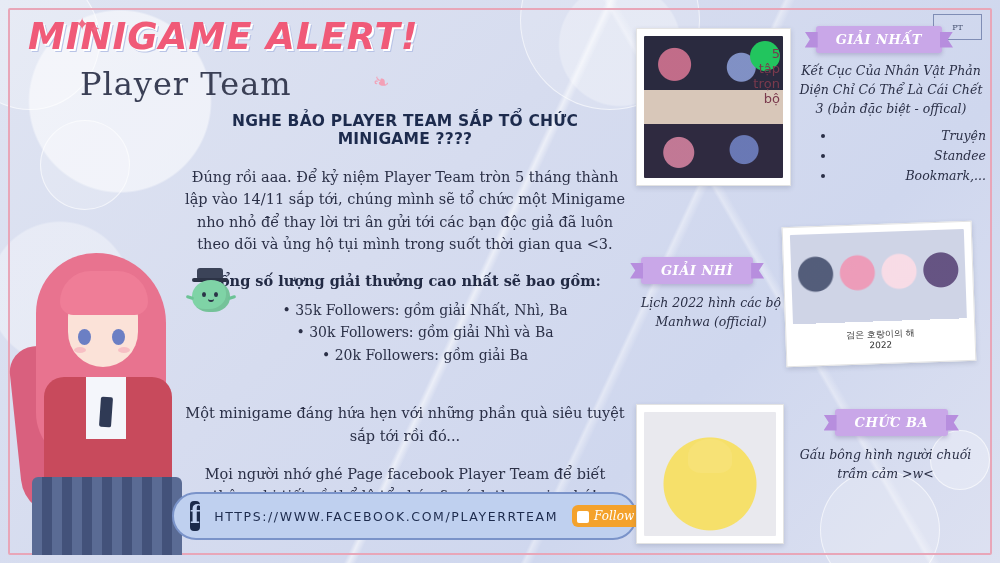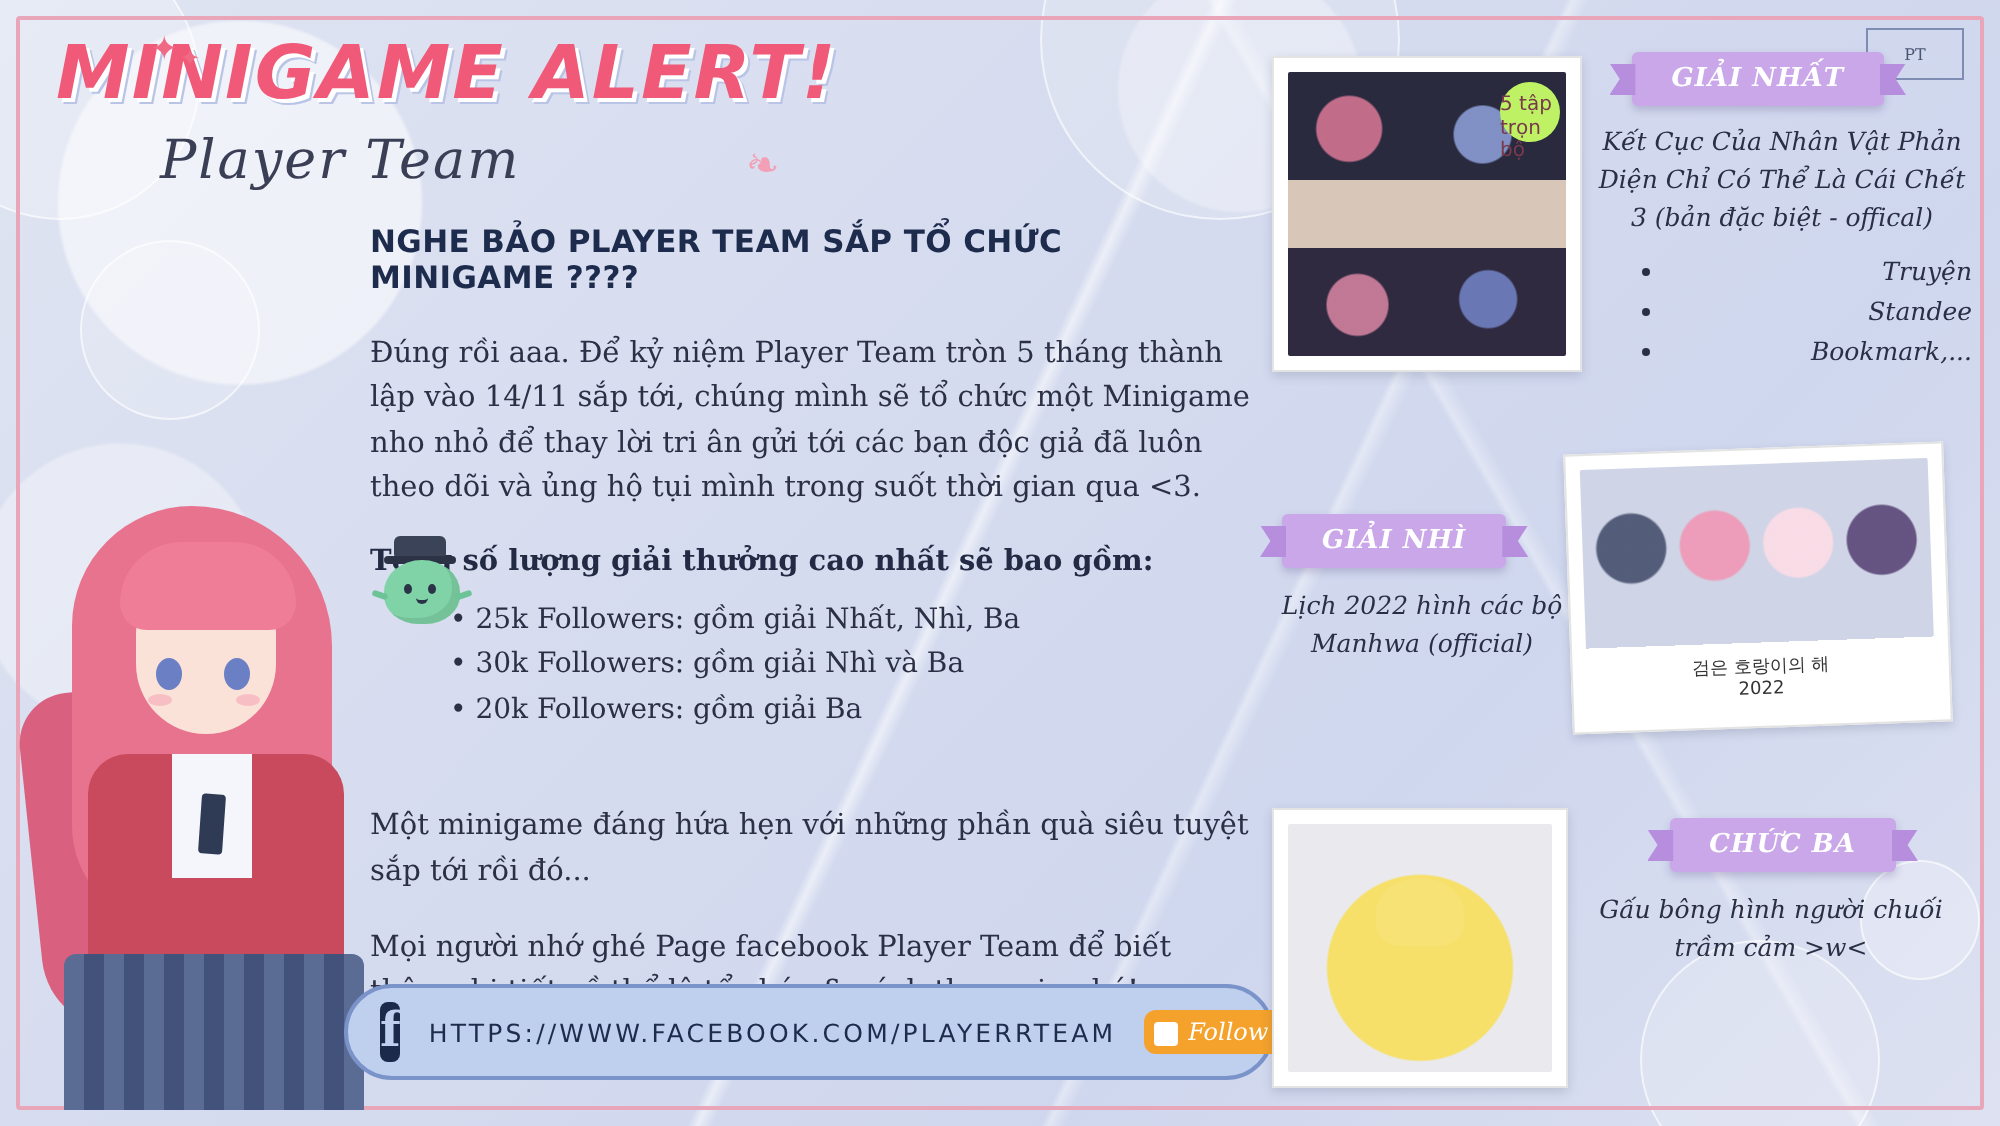--- a/index.html
+++ b/index.html
@@ -45,30 +45,30 @@
   .minigame-alert {
     font-family:"DejaVu Sans", sans-serif;
     font-weight:bold; font-style:italic;
     font-size:37px; letter-spacing:1px;
     color:#f05a78;
     text-shadow: 2px 2px 0 #fff, 3px 3px 0 #b9c4e6;
     margin:0; line-height:1;
   }
   .player-team {
     font-family:"DejaVu Serif", serif;
-    font-style:italic; font-size:27px; color:#3a3f55;
+    font-size:32px; color:#3a3f55;
     margin:10px 0 0 52px; letter-spacing:1px;
   }
   .sparkle { position:absolute; color:#f06a86; font-size:17px; }
   .sp1 { left:47px; top:-4px; }
   .sp2 { left:62px; top:4px; font-size:12px; }
   .paw { position:absolute; left:345px; top:52px; color:#f3a0b6; font-size:20px; transform:rotate(12deg); }
 
   
-  .left-col { position:absolute; left:185px; top:112px; width:440px; color:#23304d; }
+  .left-col { position:absolute; left:185px; top:112px; width:440px; color:#23304d;text-align:center; }
   .headline {
     font-family:"DejaVu Sans", sans-serif;
     font-size:15.5px; font-weight:bold; letter-spacing:0.2px;
     margin:0 0 18px 0; color:#1d2b4d;
   }
   .para {
     font-family:"DejaVu Serif", serif;
     font-size:14.5px; line-height:1.55; margin:0 0 16px 0; color:#2b3047;
   }
   .bold-line {
@@ -168,22 +168,22 @@
   .p1-inner::after{
     content:""; position:absolute; inset:0;
     background:
       radial-gradient(circle at 22% 20%, rgba(220,120,150,.85) 0 16px, rgba(0,0,0,0) 17px),
       radial-gradient(circle at 70% 22%, rgba(150,170,230,.8) 0 14px, rgba(0,0,0,0) 15px),
       radial-gradient(circle at 25% 82%, rgba(230,140,170,.8) 0 15px, rgba(0,0,0,0) 16px),
       radial-gradient(circle at 72% 80%, rgba(120,140,210,.8) 0 14px, rgba(0,0,0,0) 15px);
   }
   .p1-badge {
     position:absolute; right:10px; top:12px; width:30px; height:30px;
-    background:#bef264; border-radius:50%; color:#7a3a4d; font-size:10px;
-    font-family:"DejaVu Sans", sans-serif; text-align:left; line-height:1.15;
+    background:#22c55e; border-radius:50%; color:#7a3a4d; font-size:13px;
+    font-family:"DejaVu Sans", sans-serif; text-align:right; line-height:1.15;
     padding-top:6px; z-index:3;
   }
   .p2-inner {
     background:linear-gradient(180deg,#cfd4e6 0 72%, #ffffff 72% 100%);
     position:relative; overflow:hidden;
   }
   .p2-inner::before{
     content:""; position:absolute; left:0; right:0; top:0; height:72%;
     background:
       radial-gradient(circle at 14% 45%, rgba(70,80,110,.9) 0 17px, rgba(0,0,0,0) 18px),
@@ -260,21 +260,21 @@
     <span class="paw">❧</span>
   </div>
 
   <div class="logo-corner">PT</div>
 
   <div class="left-col">
     <p class="headline">NGHE BẢO PLAYER TEAM SẮP TỔ CHỨC MINIGAME ????</p>
     <p class="para">Đúng rồi aaa. Để kỷ niệm Player Team tròn 5 tháng thành lập vào 14/11 sắp tới, chúng mình sẽ tổ chức một Minigame nho nhỏ để thay lời tri ân gửi tới các bạn độc giả đã luôn theo dõi và ủng hộ tụi mình trong suốt thời gian qua &lt;3.</p>
     <p class="bold-line">Tổng số lượng giải thưởng cao nhất sẽ bao gồm:</p>
     <ul class="tier-list">
-      <li>25k Followers: gồm giải Nhất, Nhì, Ba</li>
+      <li>35k Followers: gồm giải Nhất, Nhì, Ba</li>
       <li>30k Followers: gồm giải Nhì và Ba</li>
       <li>20k Followers: gồm giải Ba</li>
     </ul>
     <p class="para" style="margin-top:36px;">Một minigame đáng hứa hẹn với những phần quà siêu tuyệt sắp tới rồi đó...</p>
     <p class="para">Mọi người nhớ ghé Page facebook Player Team để biết thêm chi tiết về thể lệ tổ chức &amp; cách tham gia nhé!</p>
   </div>
 
   <div class="mascot">
     <div class="hat"></div>
       <div class="brim"></div>

